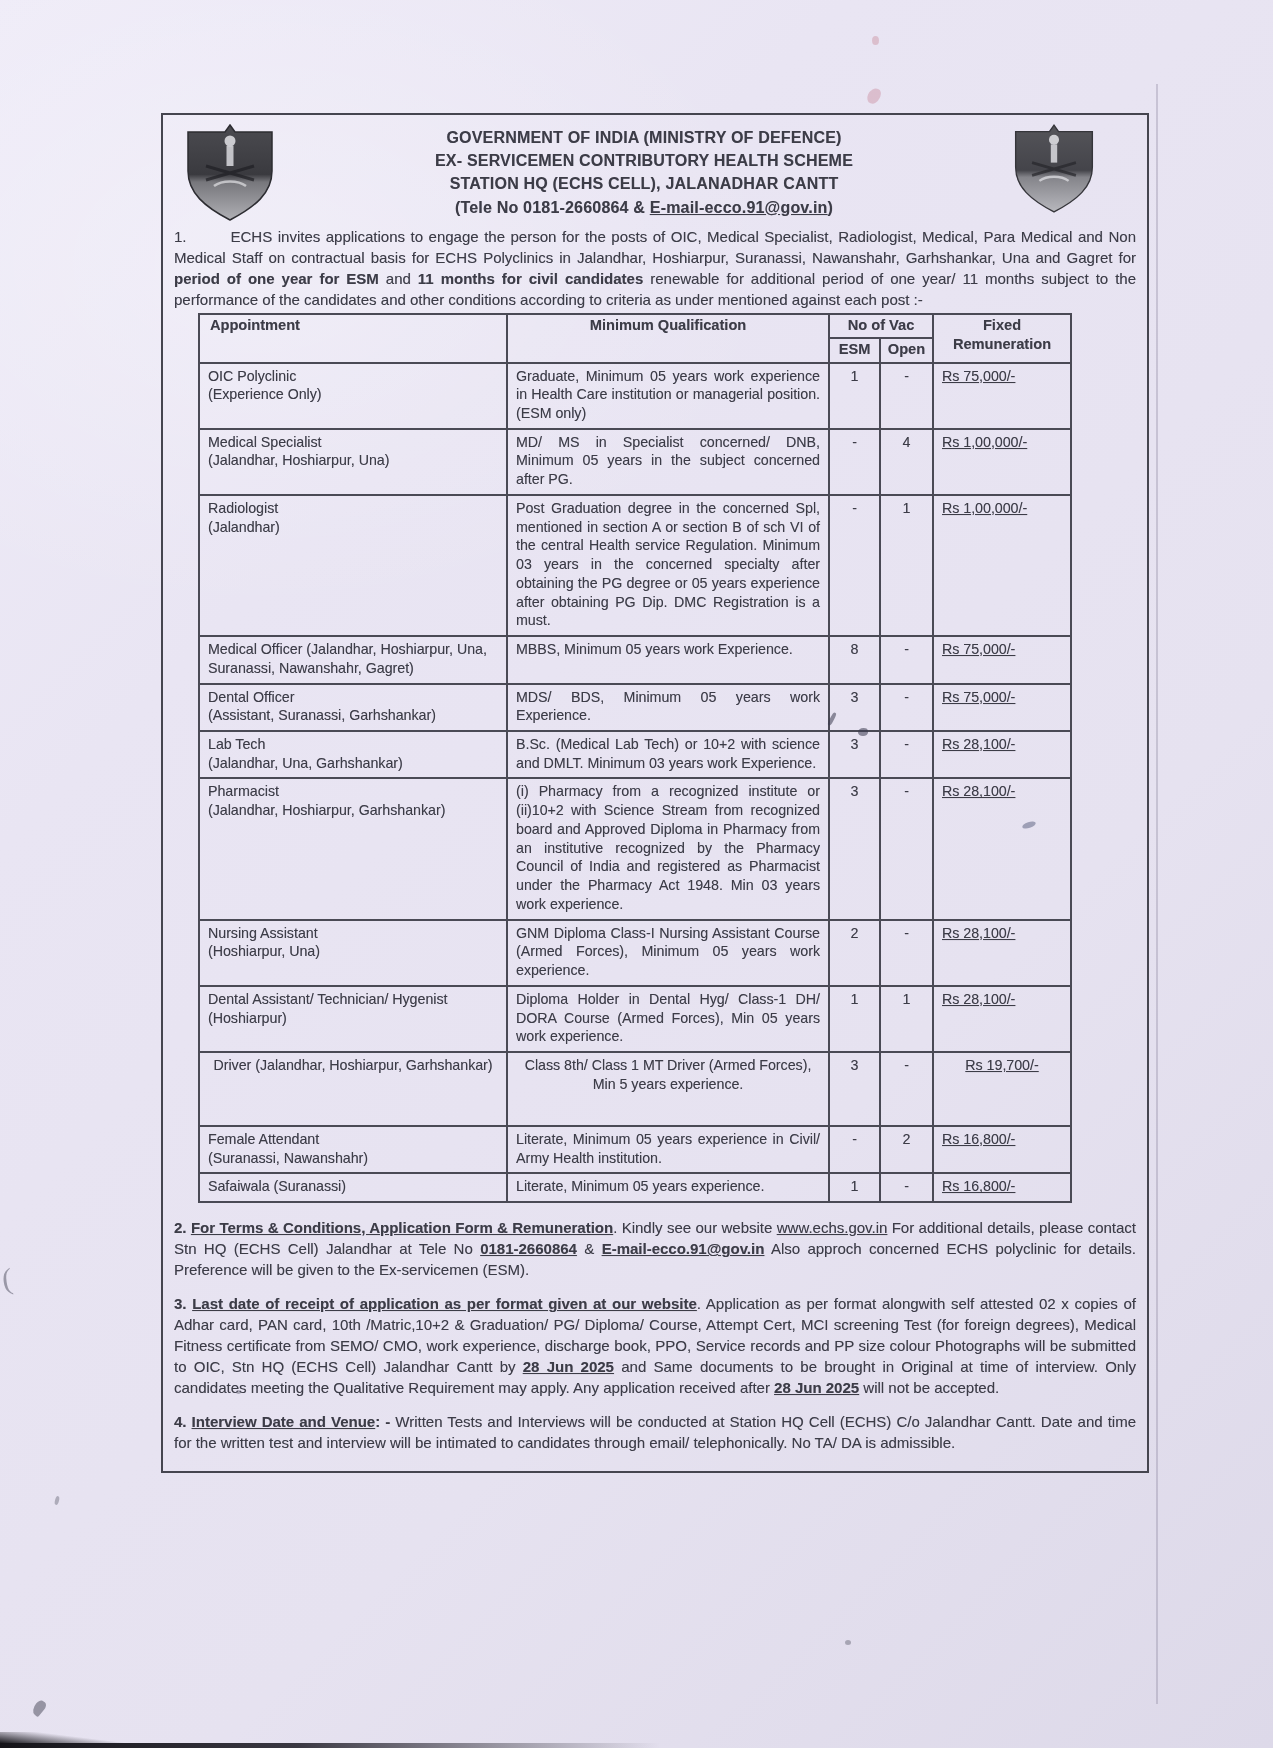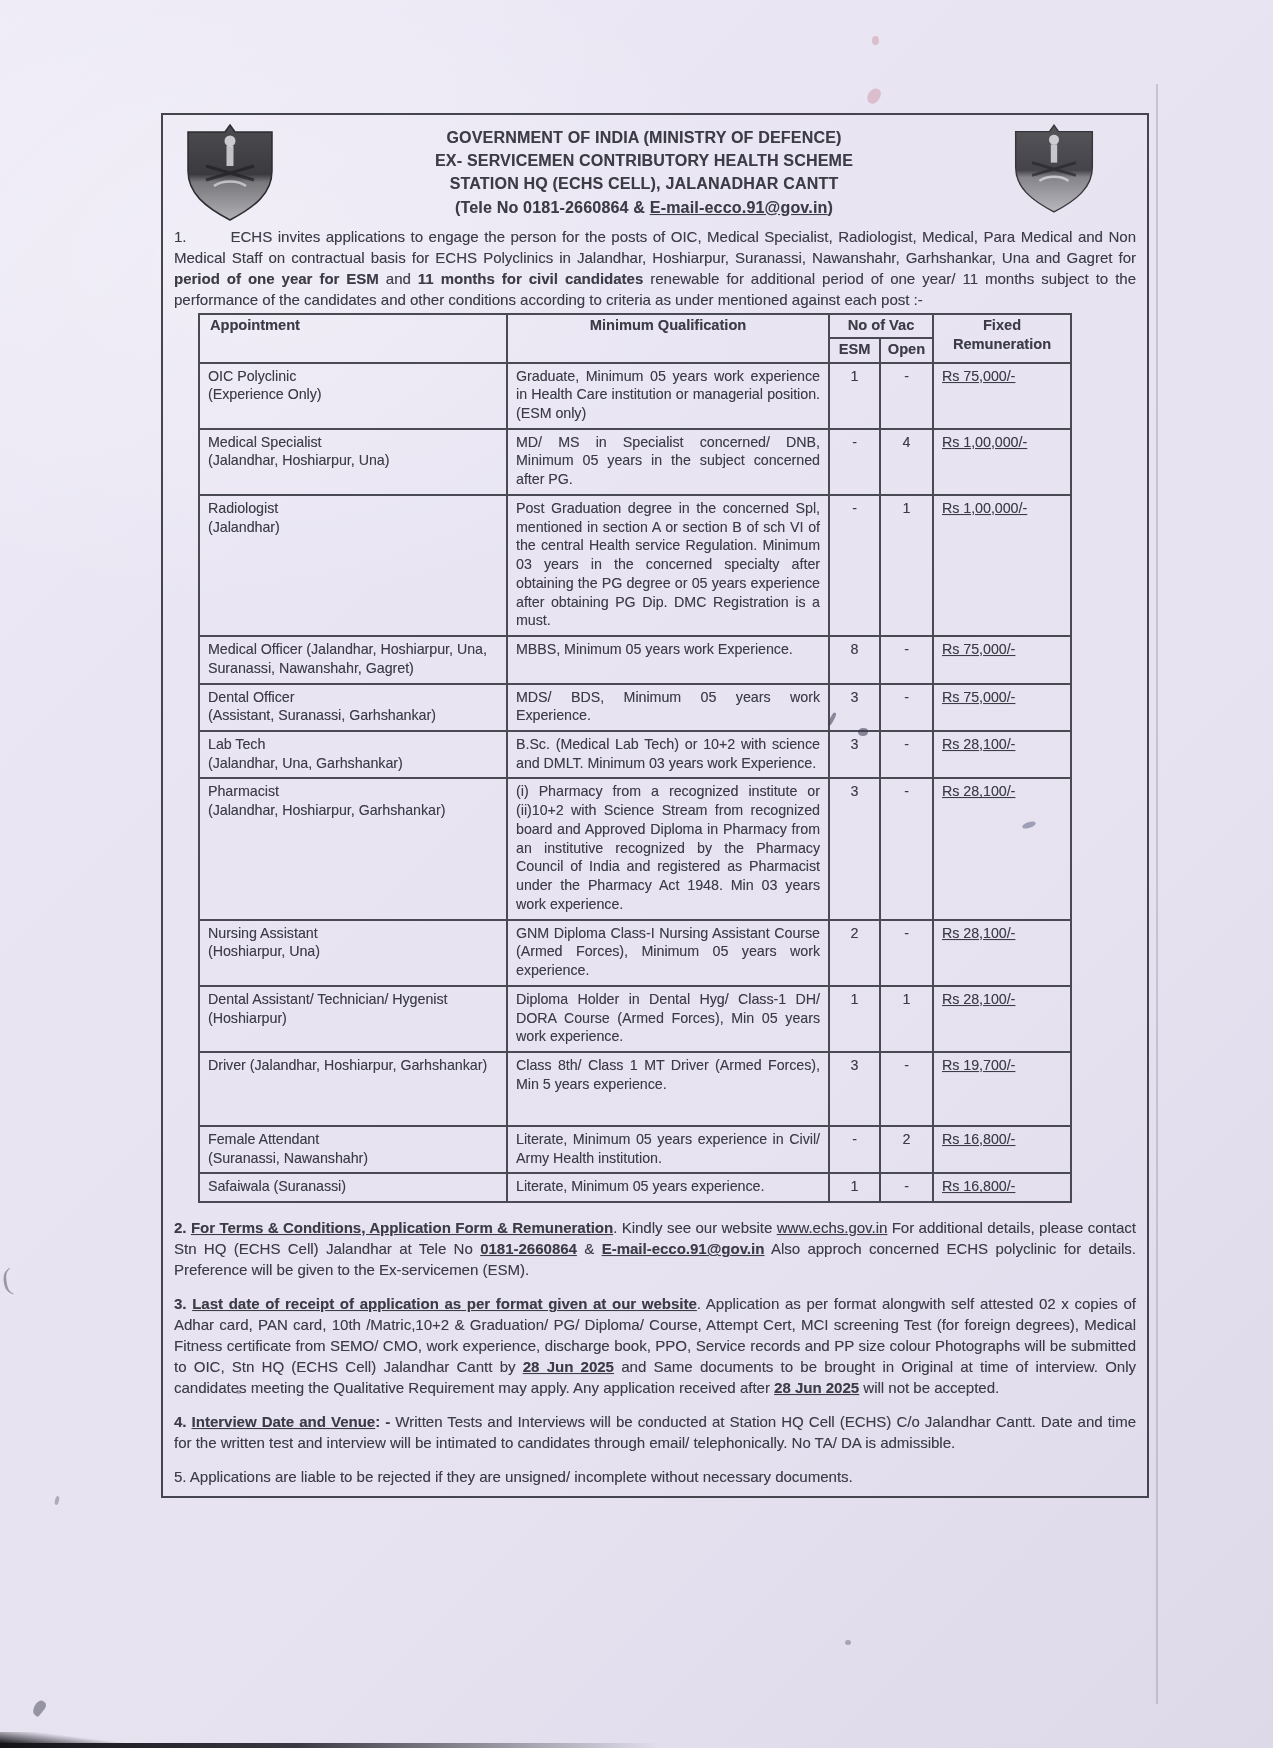--- a/index.html
+++ b/index.html
@@ -69,21 +69,21 @@
   .vacancy-table th, .vacancy-table td {
     border: 2px solid var(--table-border, #4a4a55);
     padding: 3px 8px 5px; vertical-align: top;
     font-size: 14.2px; line-height: 1.32;
   }
   .vacancy-table th { font-weight: bold; text-align: center; padding: 1px 6px 2px; font-size: 14.6px; }
   .vacancy-table th.th-appt { text-align: left; padding-left: 10px; }
   .td-qual { text-align: justify; }
   .td-esm, .td-open { text-align: center; }
   .td-rem { text-align: left; text-decoration: underline; }
-  tbody tr:nth-child(10) td { height: 64px; }
+  tbody tr:nth-child(10) td { height: 64px; text-align: center; }
 
   
   .artifact { position: absolute; pointer-events: none; }
   .smudge-pink { left: 868px; top: 88px; width: 12px; height: 16px; border-radius: 60% 40% 55% 45%;
     background: rgba(196,118,138,0.35); transform: rotate(24deg); }
   .smudge-pink2 { left: 872px; top: 36px; width: 7px; height: 9px; border-radius: 50%;
     background: rgba(188,104,120,0.30); }
   .ink-squiggle { left: 830px; top: 712px; width: 4px; height: 14px; border-radius: 40%;
     background: rgba(60,60,80,0.55); transform: rotate(28deg); }
   .ink-blob { left: 858px; top: 728px; width: 10px; height: 8px; border-radius: 55% 45% 50% 50%;
@@ -294,21 +294,20 @@
           <td class="td-esm">1</td>
           <td class="td-open">-</td>
           <td class="td-rem">Rs 16,800/-</td>
         </tr>
       </tbody>
   </table>
 
   <p class="para"><span class="b">2. </span><span class="b u">For Terms &amp; Conditions, Application Form &amp; Remuneration</span><span>. Kindly see our website </span><span class="u">www.echs.gov.in</span><span> For additional details, please contact Stn HQ (ECHS Cell) Jalandhar at Tele No </span><span class="b u">0181-2660864</span><span> &amp; </span><span class="b u">E-mail-ecco.91@gov.in</span><span> Also approch concerned ECHS polyclinic for details. Preference will be given to the Ex-servicemen (ESM).</span></p>
   <p class="para"><span class="b">3. </span><span class="b u">Last date of receipt of application as per format given at our website</span><span>.  Application as per format alongwith self attested 02 x copies of Adhar card, PAN card, 10th /Matric,10+2 &amp; Graduation/ PG/ Diploma/ Course, Attempt Cert, MCI screening Test (for foreign degrees), Medical Fitness certificate from SEMO/ CMO, work experience, discharge book, PPO, Service records and PP size colour Photographs will be submitted to OIC, Stn HQ (ECHS Cell) Jalandhar Cantt by </span><span class="b u">28 Jun 2025</span><span> and Same documents to be brought in Original at time of interview. Only candidates meeting the Qualitative Requirement may apply. Any application received after </span><span class="b u">28 Jun 2025</span><span> will not be accepted.</span></p>
   <p class="para"><span class="b">4. </span><span class="b u">Interview Date and Venue</span><span class="b">: -</span><span> Written Tests and Interviews will be conducted at Station HQ Cell (ECHS) C/o Jalandhar Cantt. Date and time for the written test and interview will be intimated to candidates through email/ telephonically. No TA/ DA is admissible.</span></p>
-  <p class="para para5"><span>5.  Applications are liable to be rejected if they are unsigned/ incomplete without necessary documents.</span></p>
 
 </div>
 
 <div class="artifact smudge-pink"></div>
 <div class="artifact smudge-pink2"></div>
 <div class="artifact ink-squiggle"></div>
 <div class="artifact ink-blob"></div>
 <div class="artifact ink-flick"></div>
 <div class="artifact margin-paren">(</div>
 <div class="artifact speck-1"></div>

